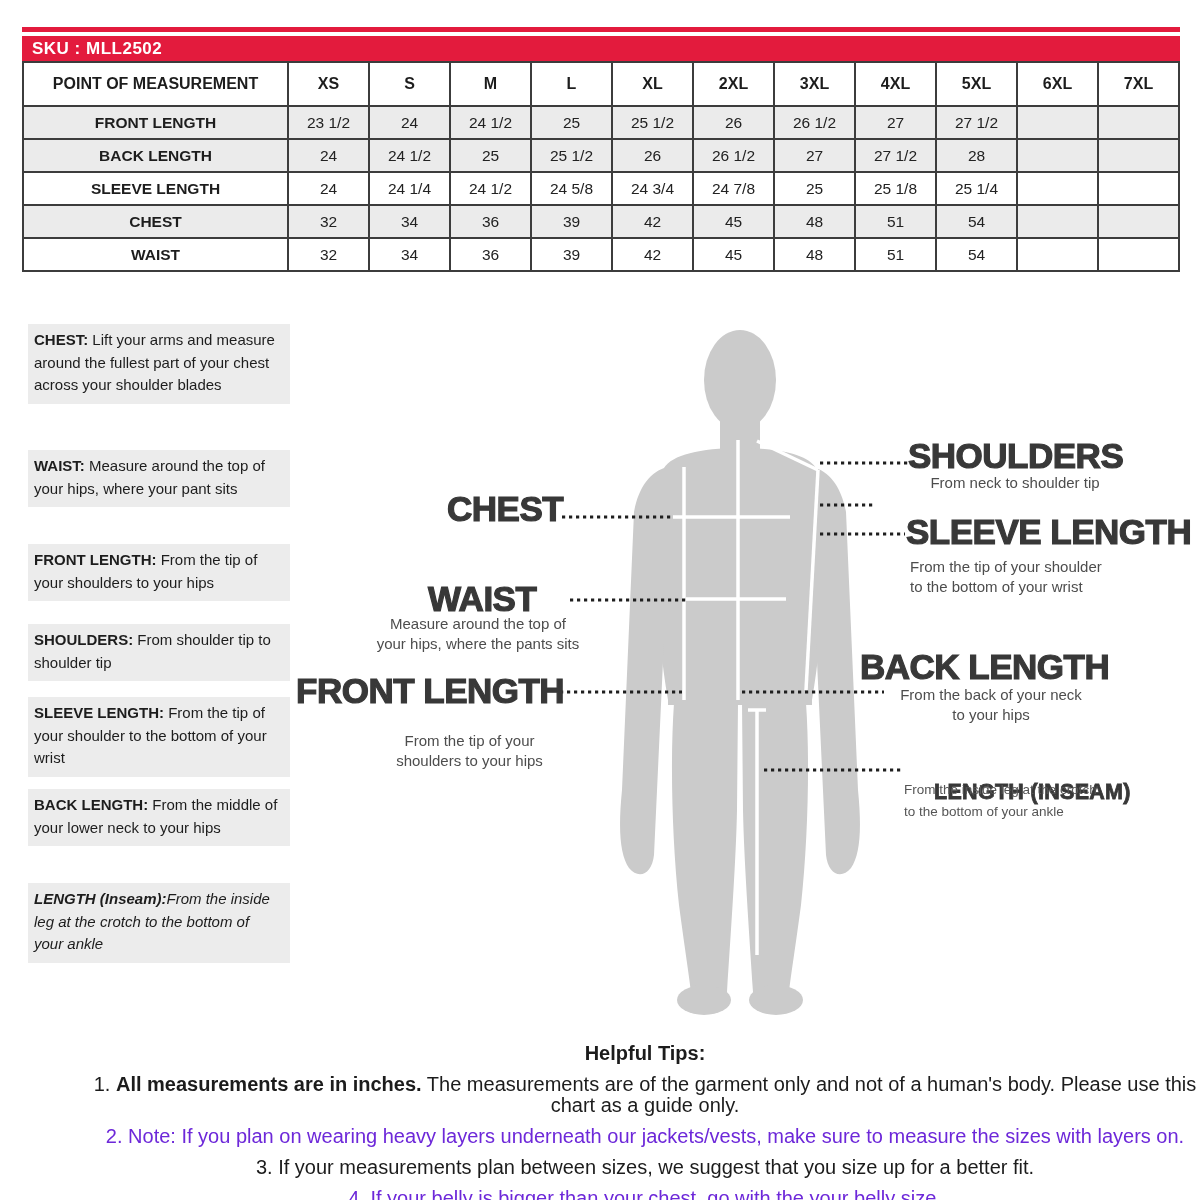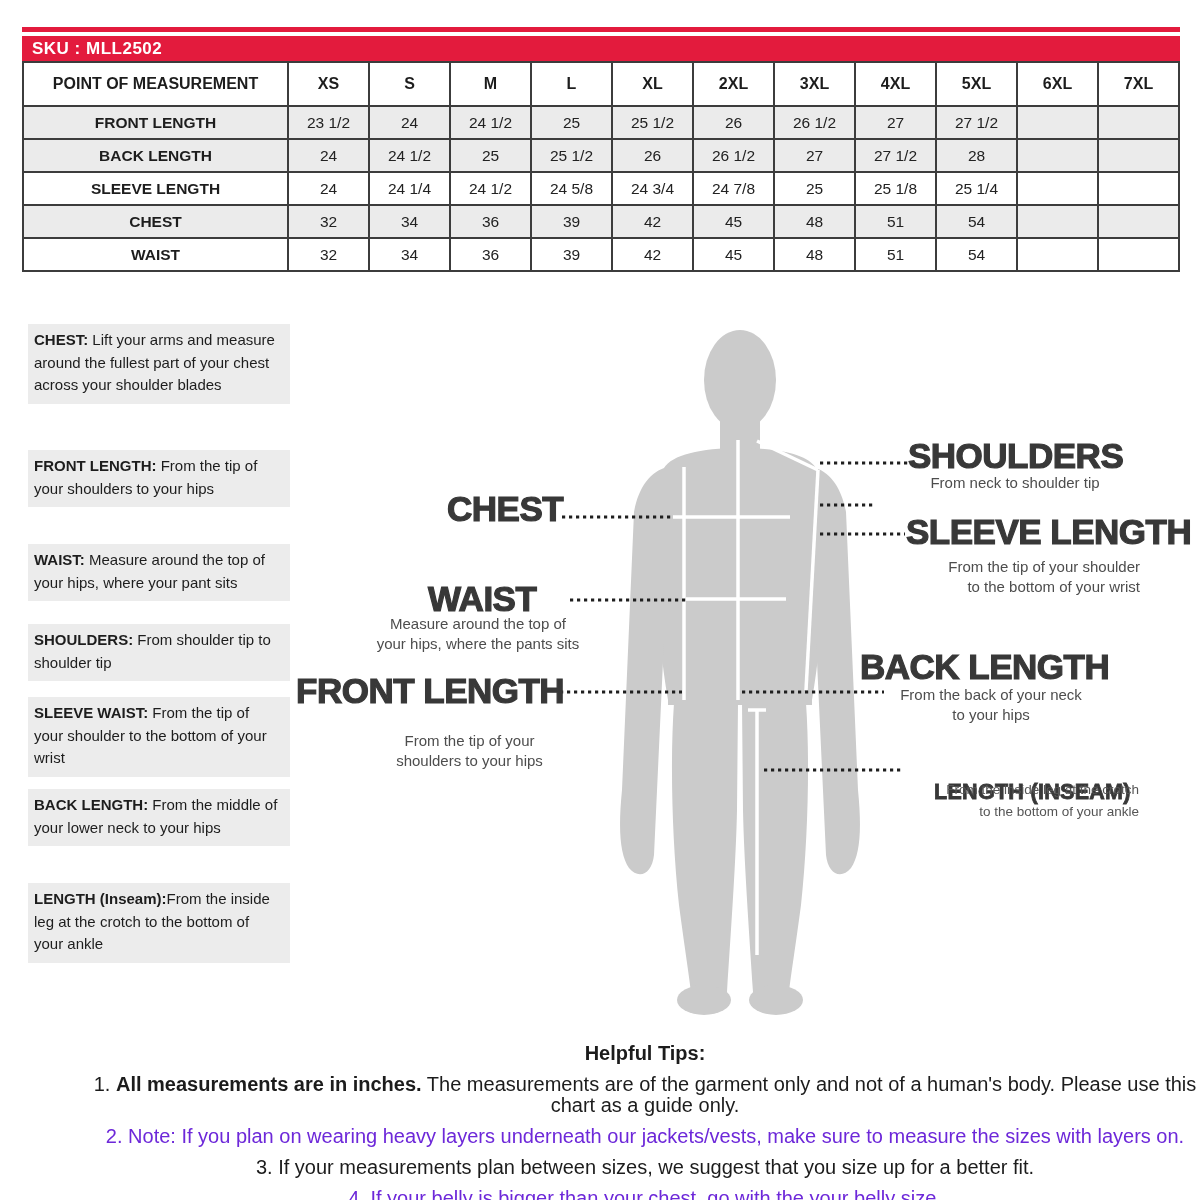--- a/index.html
+++ b/index.html
@@ -27,30 +27,30 @@
   .desc-col{position:absolute;left:28px;top:0;width:262px;height:1040px;}
   .desc-block{position:absolute;left:0;width:262px;background:#ececec;
               font-size:15px;line-height:1.5;padding:5px 8px 7px 6px;box-sizing:border-box;}
   .desc-block b{font-weight:bold;margin-top:40px;}
   .desc-block:nth-child(1){top:324px;}
   .desc-block:nth-child(2){top:450px;}
   .desc-block:nth-child(3){top:544px;}
   .desc-block:nth-child(4){top:624px;}
   .desc-block:nth-child(5){top:697px;}
   .desc-block:nth-child(6){top:789px;}
-  .desc-block:nth-child(7){top:883px;}
+  .desc-block:nth-child(7){top:883px;font-style:italic;}
 
   
   svg.fig{position:absolute;left:0;top:0;width:1200px;height:1200px;}
   .dg-title{position:absolute;font-weight:800;color:#383838;white-space:nowrap;
             font-size:35px;letter-spacing:-.5px;-webkit-text-stroke:1.2px #383838;}
   .dg-title.small{font-size:21.5px;letter-spacing:.3px;-webkit-text-stroke:.8px #383838;}
   .dg-sub{position:absolute;font-size:15px;color:#4d4d4d;line-height:1.3;text-align:center;
           white-space:pre-line;}
-  .dg-sub.left{text-align:right;}
+  .dg-sub.left{text-align:left;}
   .dg-sub.boldish{font-weight:normal;font-size:13.5px;color:#555;line-height:1.6;}
   #lbl-chest{left:447px;top:489px;}   #sub-chest{left:330px;top:532px;width:292px;}
   #lbl-waist{left:428px;top:579px;}   #sub-waist{left:358px;top:614px;width:240px;}
   #lbl-front{left:296px;top:671px;}   #sub-front{left:352px;top:731px;width:235px;}
   #lbl-shoulders{left:908px;top:436px;} #sub-shoulders{left:915px;top:473px;width:200px;}
   #lbl-sleeve{left:906px;top:512px;}  #sub-sleeve{left:910px;top:557px;width:230px;}
   #lbl-back{left:860px;top:647px;}    #sub-back{left:885px;top:685px;width:212px;}
   #lbl-inseam{left:903px;top:780px;margin-left:31px;}  #sub-inseam{left:904px;top:779px;width:235px;}
 
   
@@ -162,24 +162,24 @@
             <td>54</td>
             <td></td>
             <td></td>
           </tr>
         </tbody>
     </table>
   </div>
 
   <div class="desc-col" id="desc-col">
       <div class="desc-block"><b>CHEST:</b><span> Lift your arms  and measure around the fullest part of your chest across your shoulder blades</span></div>
+      <div class="desc-block"><b>WAIST:</b><span>  Measure around the top of your hips, where your pant sits</span></div>
       <div class="desc-block"><b>FRONT LENGTH:</b><span> From the tip of your shoulders to your hips</span></div>
-      <div class="desc-block"><b>WAIST:</b><span>  Measure around the top of your hips, where your pant sits</span></div>
       <div class="desc-block"><b>SHOULDERS:</b><span> From shoulder tip to shoulder tip</span></div>
-      <div class="desc-block"><b>SLEEVE WAIST:</b><span> From the tip of your shoulder to the bottom of your wrist</span></div>
+      <div class="desc-block"><b>SLEEVE LENGTH:</b><span> From the tip of your shoulder to the bottom of your wrist</span></div>
       <div class="desc-block"><b>BACK LENGTH:</b><span> From the middle of your lower neck to your hips</span></div>
       <div class="desc-block"><b>LENGTH (Inseam):</b><span>From the inside leg at the crotch to the bottom of your ankle</span></div>
     </div>
 
   <svg class="fig" viewBox="0 0 1200 1200">
     <g fill="#cbcbcb">
       <ellipse cx="740" cy="380" rx="36" ry="50"></ellipse>
       <rect x="720" y="410" width="40" height="48"></rect>
       <path d="M 740 448 C 700 448 672 455 664 468 C 650 560 658 640 668 700 L 668 705 L 812 705 L 812 700 C 822 640 830 560 816 468 C 808 455 780 448 740 448 Z"></path>
       <path d="M 664 468 C 648 474 638 490 634 512 L 622 790 C 618 830 620 855 629 868 C 639 880 652 874 654 855 L 664 640 Z"></path>

